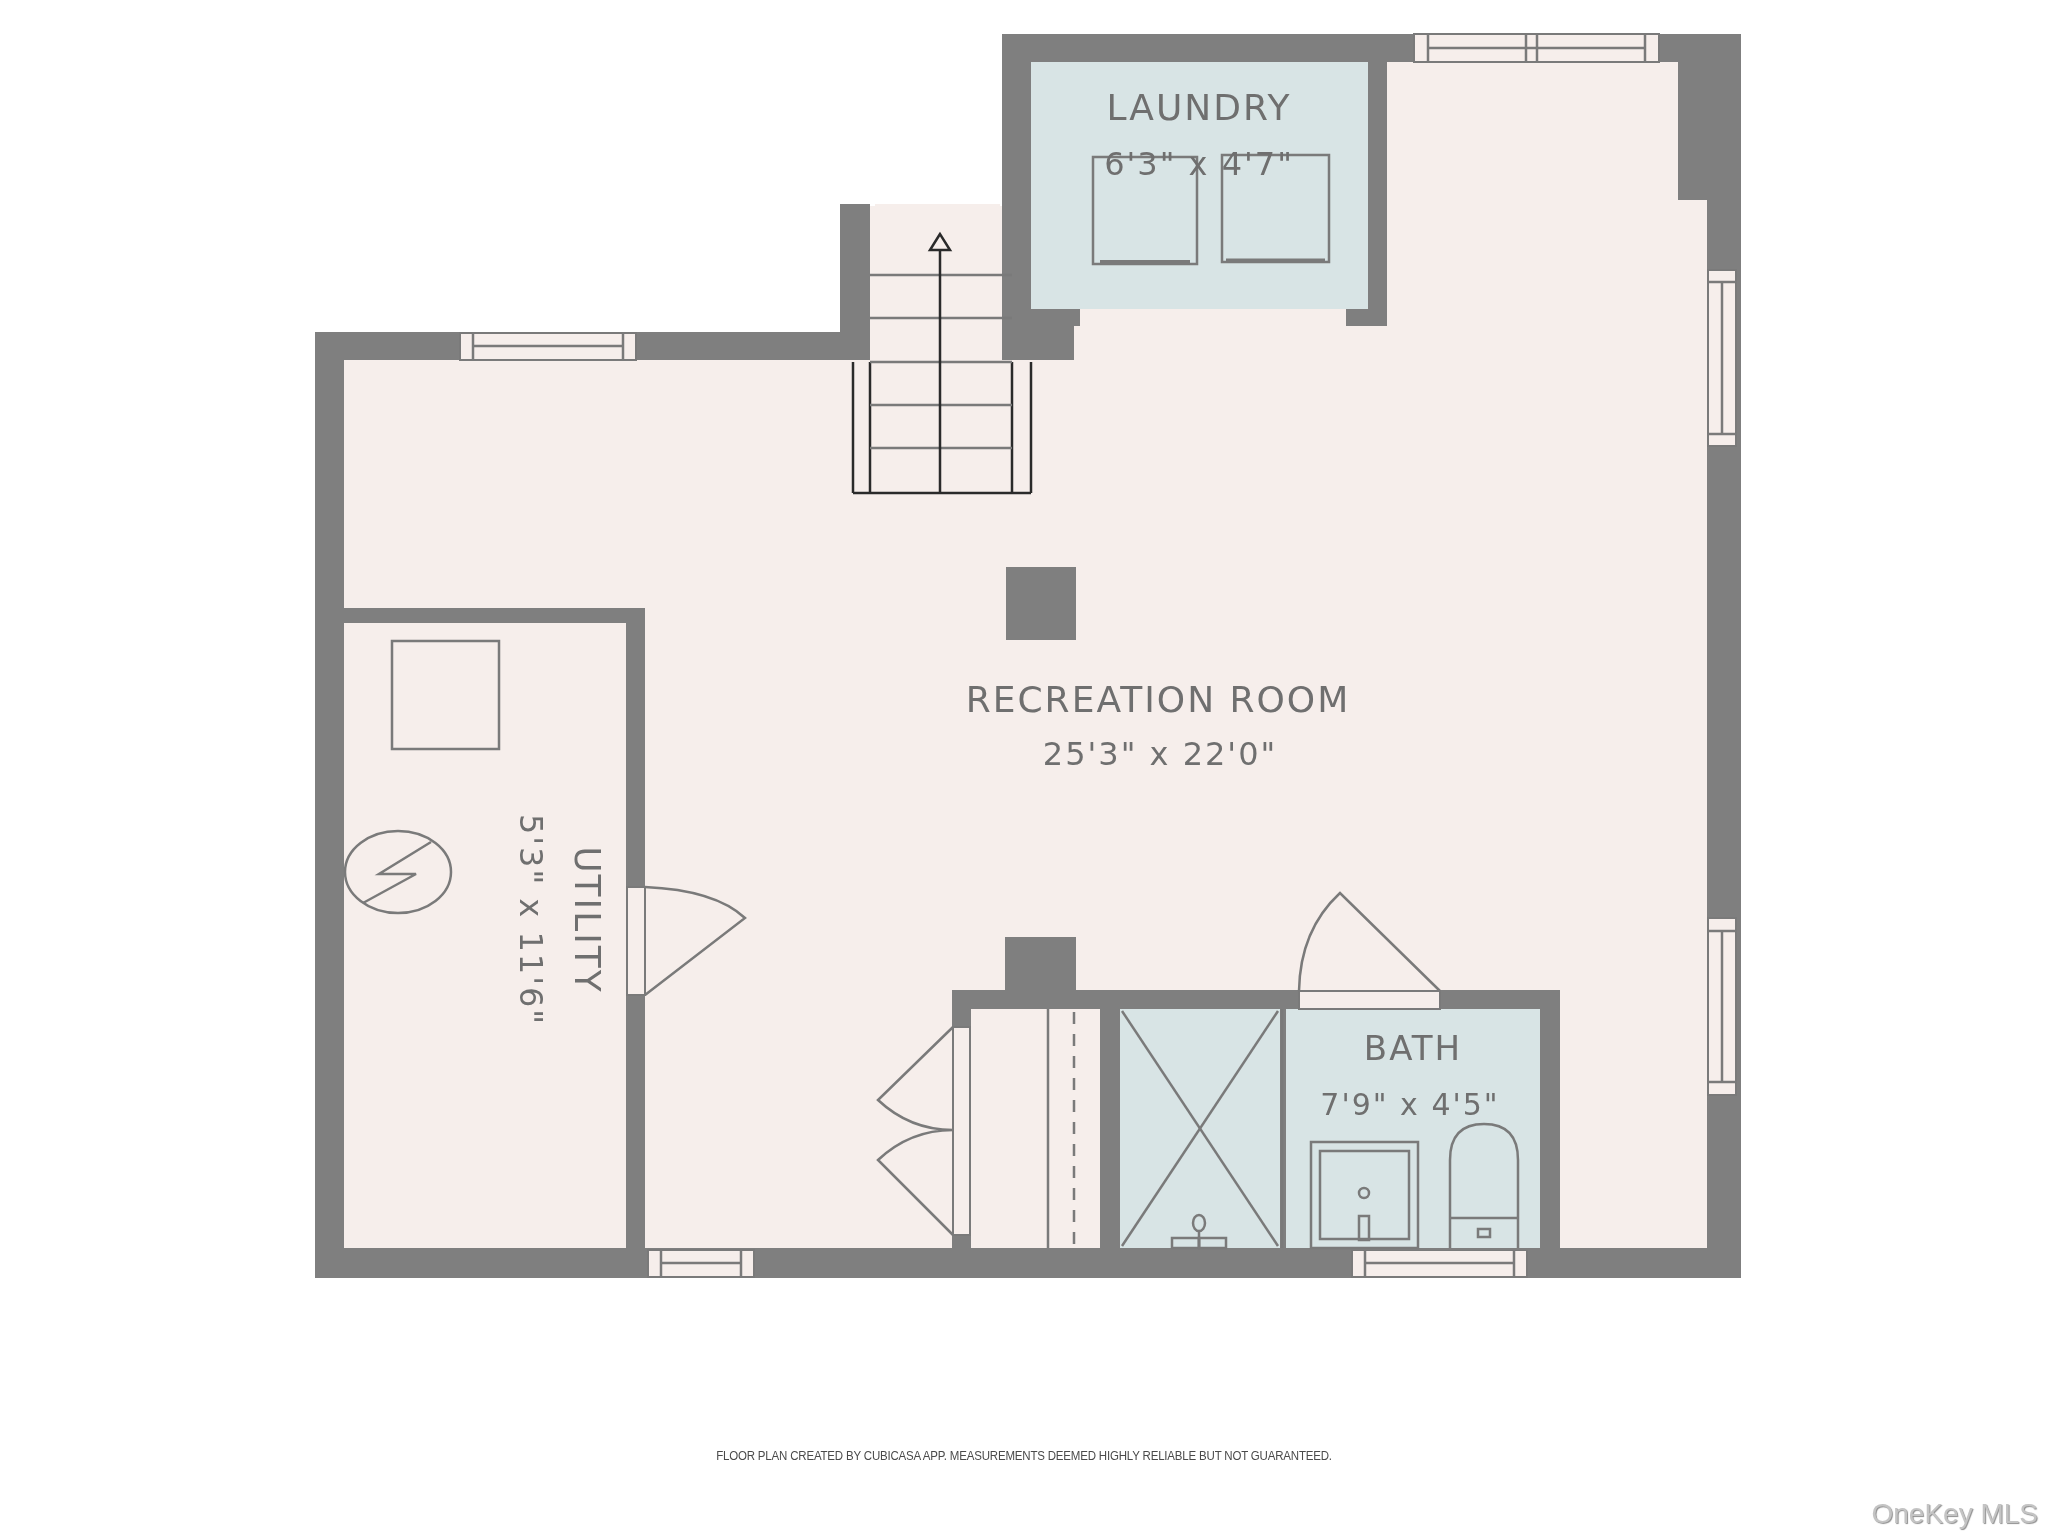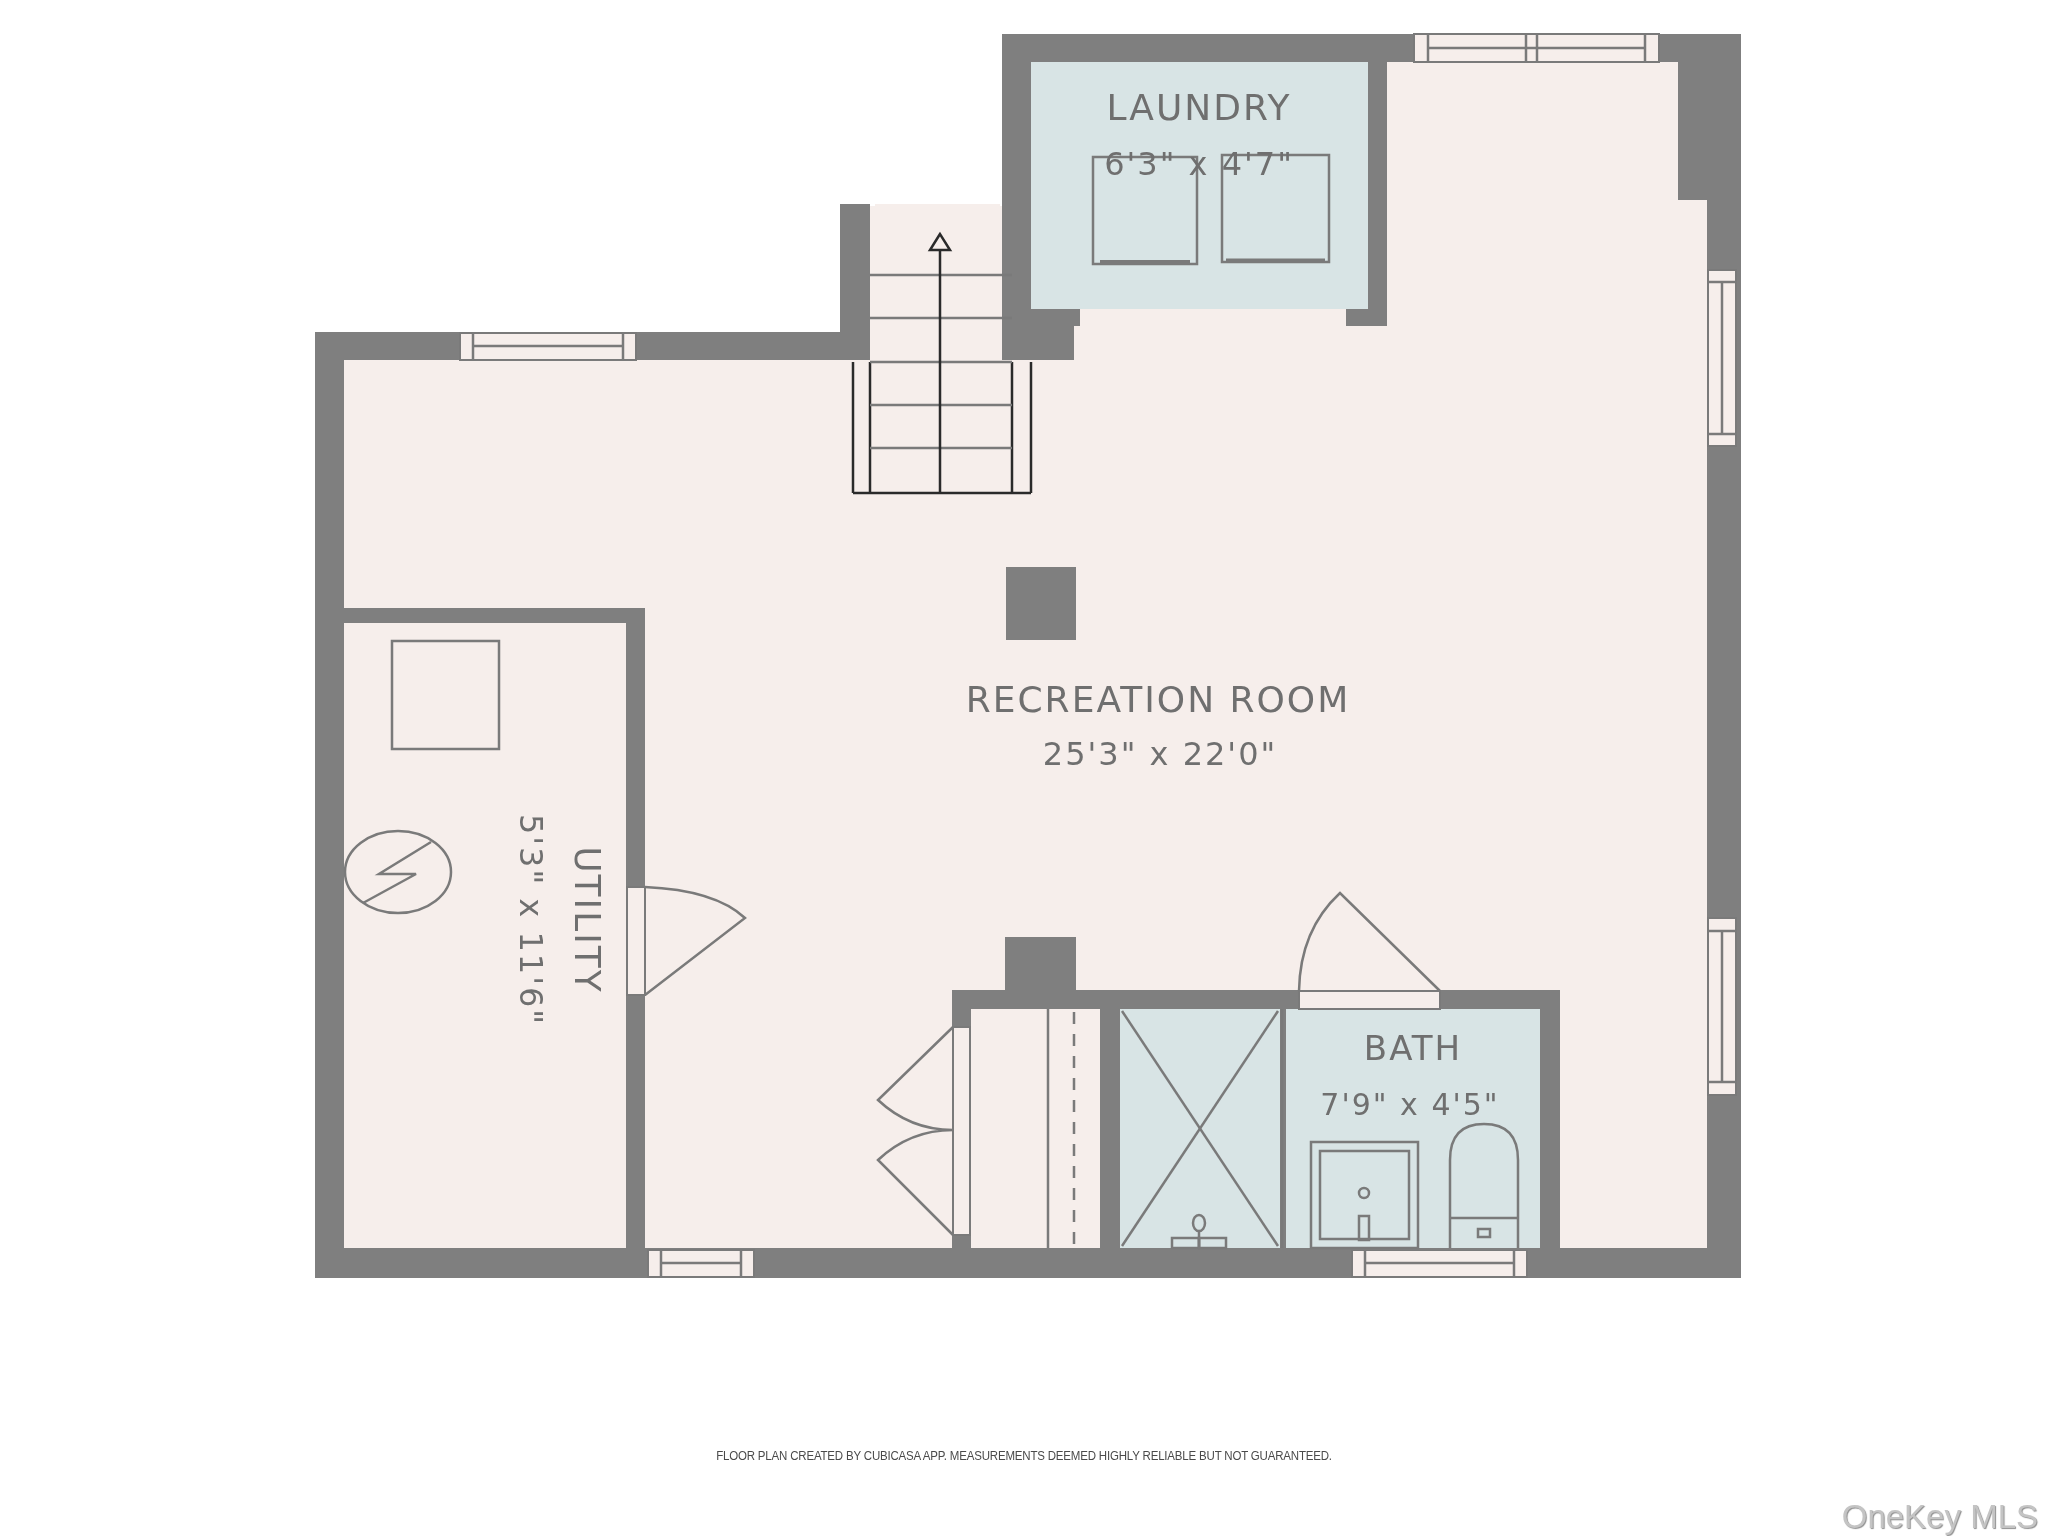--- a/index.html
+++ b/index.html
@@ -6,21 +6,21 @@
   body { width: 2048px; height: 1536px; position: relative; overflow: hidden; font-family: "DejaVu Sans", sans-serif; }
   #plan { position: absolute; left: 0; top: 0; width: 2048px; height: 1536px; }
   .wall { fill: #7f7f7f; }
   .floor { fill: #f6eeeb; }
   .wet { fill: #d8e4e5; }
   .win { fill: #f6eeeb; stroke: #7a7a7a; stroke-width: 2; }
   .line { fill: none; stroke: #7a7a7a; stroke-width: 2.5; }
   .dark { fill: none; stroke: #2a2a2a; stroke-width: 2.5; }
   .lbl { fill: #6f6f6f; font-family: "DejaVu Sans", sans-serif; letter-spacing: 2px; }
   .footer { position: absolute; left: 0; width: 2048px; top: 1449px; text-align: center; font-family: "Liberation Sans", sans-serif; font-size: 12.5px; color: #4a4a4a; letter-spacing: -0.2px; transform: scaleX(0.92); }
-  .watermark { position: absolute; right: 10px; top: 1498px; font-family: "Liberation Sans", sans-serif; font-size: 33px; color: #c4c4c4; text-shadow: 1px 1px 1px #8f8f8f; }
+  .watermark { position: absolute; right: 10px; top: 1498px; font-family: "Liberation Sans", sans-serif; font-size: 28px; color: #c4c4c4; text-shadow: 1px 1px 1px #8f8f8f; }
 </style>
 </head>
 <body>
 
 <svg id="plan" viewBox="0 0 2048 1536" xmlns="http://www.w3.org/2000/svg">
 
   <g>
 
     <rect class="wall" x="315" y="332" width="1426" height="946"></rect>
 

